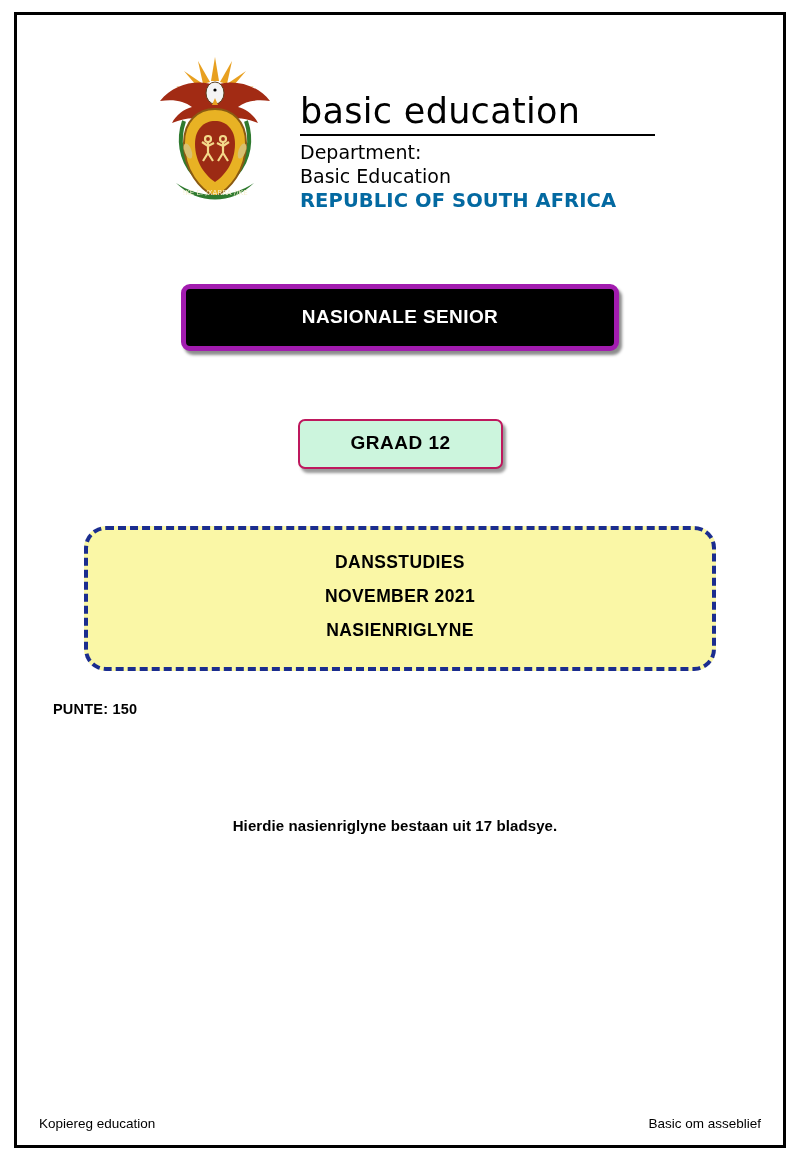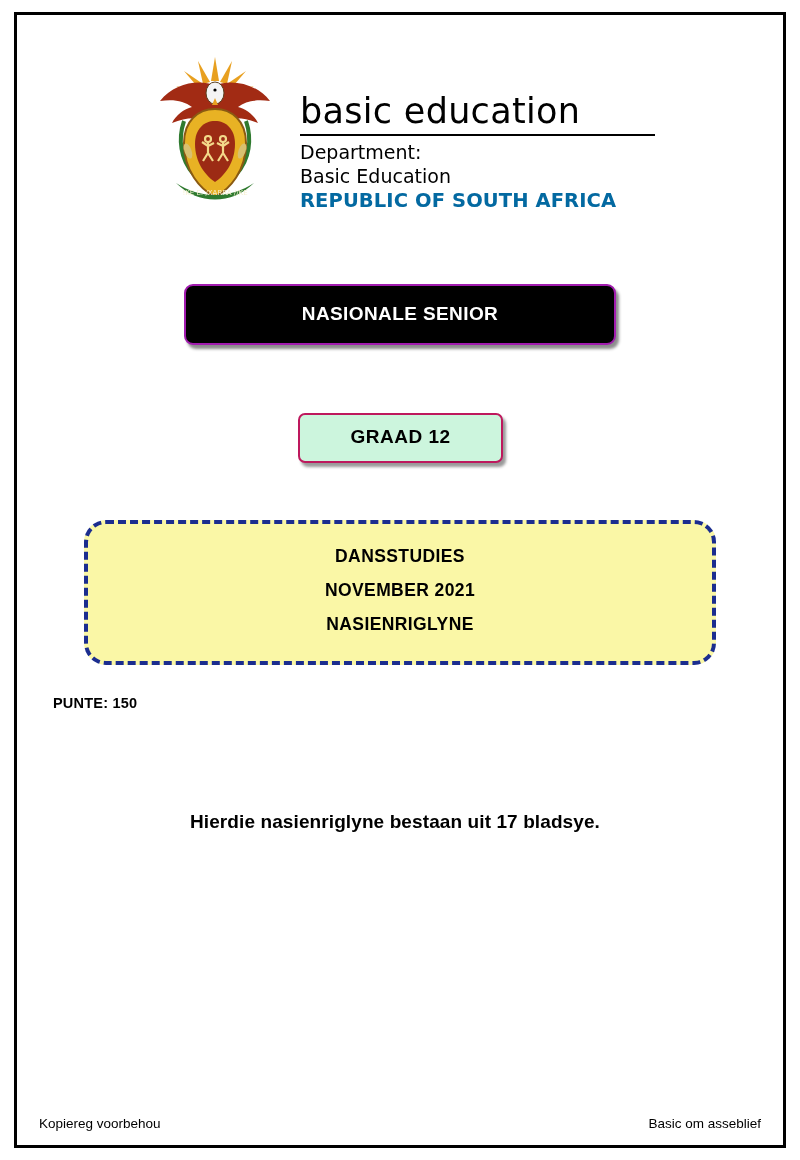--- a/index.html
+++ b/index.html
@@ -88,21 +88,21 @@
   
   .cert-box-wrap {
     display: flex;
     justify-content: center;
     margin-top: 70px;
   }
   .cert-box {
     width: 412px;
     background: #000000;
     color: #ffffff;
-    border: 2px solid #a21caf;
+    border: 5px solid #a21caf;
     border-radius: 9px;
     text-align: center;
     padding: 14px 8px 16px 8px;
     font-weight: bold;
     font-size: 19px;
     line-height: 1.45;
     letter-spacing: 0.4px;
     box-shadow: 3px 4px 3px rgba(0,0,0,0.45);
   }
 
@@ -158,21 +158,21 @@
     font-size: 14.5px;
     font-weight: bold;
     color: #000;
     letter-spacing: 0.2px;
   }
 
   
   .pages-note {
     margin-top: 100px;
     text-align: center;
-    font-size: 19px;
+    font-size: 15px;
     font-weight: bold;
     color: #000;
     letter-spacing: 0.1px;
     padding-right: 10px;
   }
 
   
   .footer {
     position: absolute;
     left: 22px;
@@ -263,18 +263,18 @@
         <div class="subject-line">NOVEMBER 2021</div>
         <div class="subject-line">NASIENRIGLYNE</div>
       </div>
     </div>
 
     <div class="marks">PUNTE:  150</div>
 
     <div class="pages-note">Hierdie nasienriglyne bestaan uit 17 bladsye.</div>
 
     <div class="footer">
-      <span>Kopiereg voorbehou</span>
+      <span>Kopiereg education</span>
       <span>Basic om asseblief</span>
     </div>
 
   </div>
 </div>
 
 </body></html>

